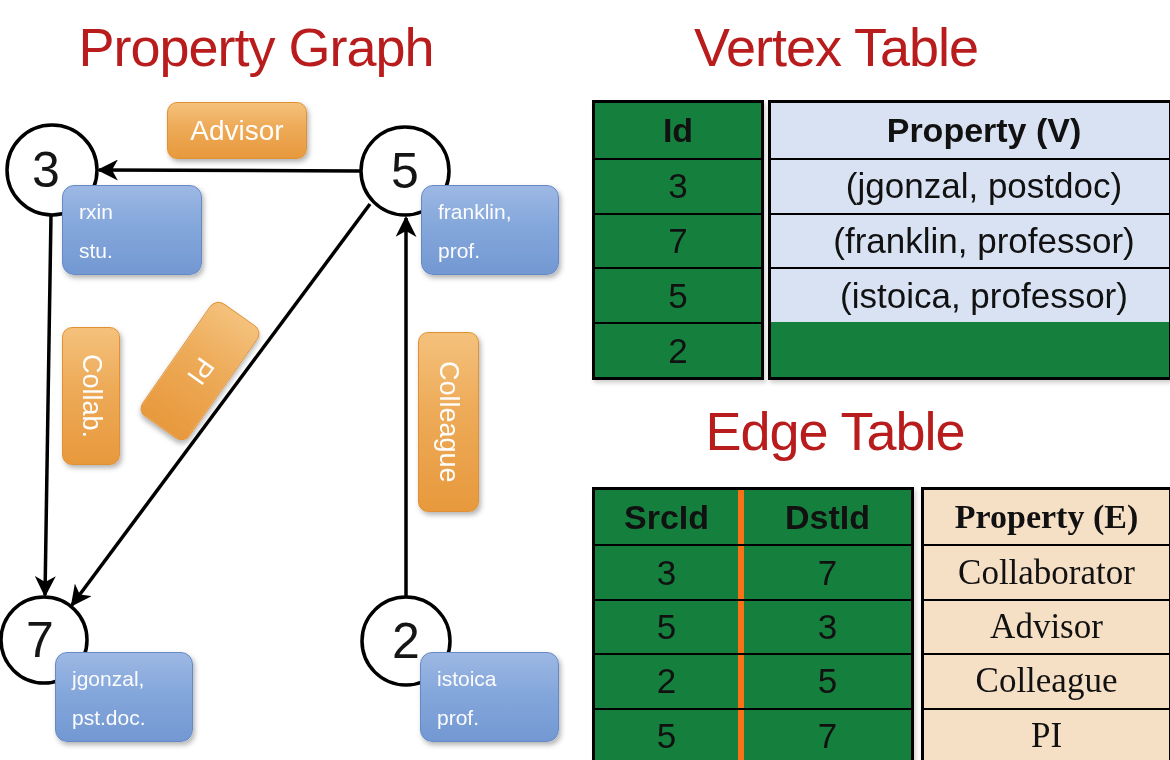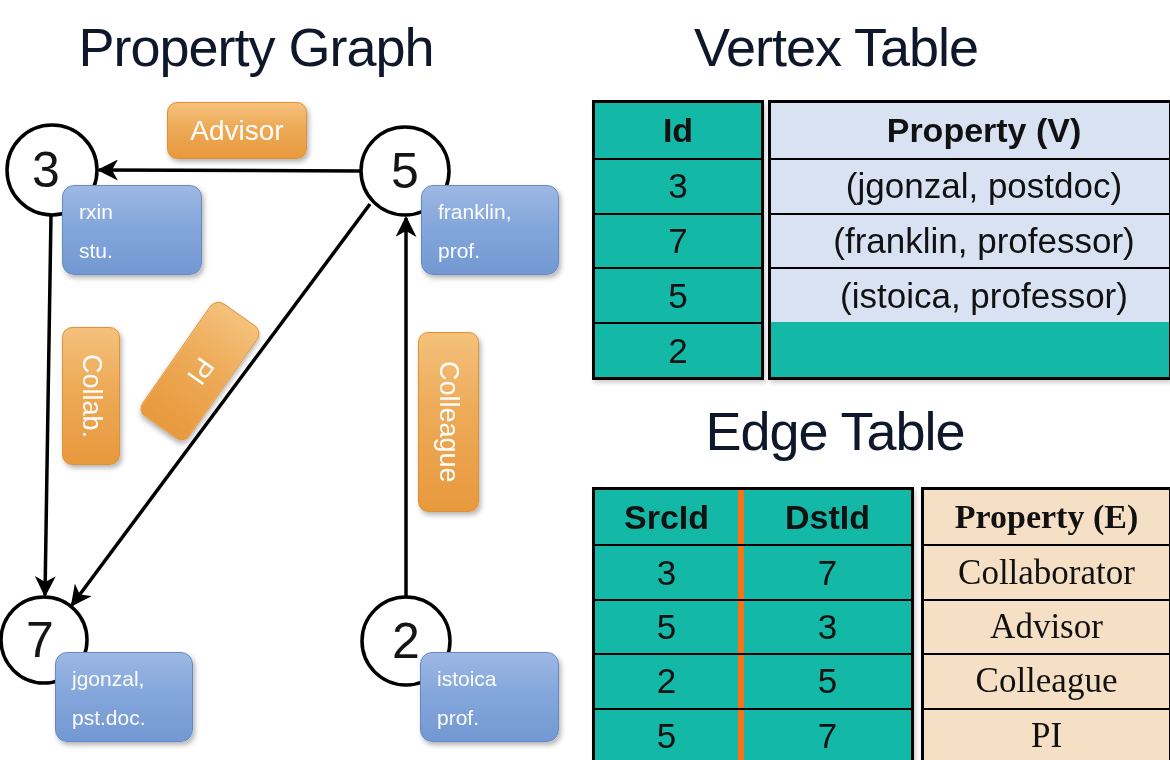--- a/index.html
+++ b/index.html
@@ -2,21 +2,21 @@
 <html><head>
 <meta charset="utf-8">
 <style>
   html,body { margin:0; padding:0; background:#fff; }
   .stage {
     position:relative; width:1170px; height:760px; background:#ffffff;
     font-family:"Liberation Sans", sans-serif; color:#111; overflow:hidden;
   }
   .title {
     position:absolute; text-align:center; font-size:54px; font-weight:400;
-    color:#0f172a; letter-spacing:-1px; white-space:nowrap;
+    color:#b91c1c; letter-spacing:-1px; white-space:nowrap;
   }
   #graph-title   { left:26px;  top:16px; width:460px; }
   #vertex-title  { left:636px; top:16px; width:400px; }
   #edge-title    { left:635px; top:400px; width:400px; }
 
   svg.graph { position:absolute; left:0; top:0; }
 
   
   .chip {
     position:absolute; display:flex; align-items:center; justify-content:center;
@@ -32,21 +32,21 @@
     position:absolute; border-radius:12px; color:#fcfcfd;
     background:linear-gradient(180deg,#9db8e4 0%, #84a7db 45%, #7398d2 100%);
     border:1px solid #6589c5;
     box-shadow:2px 3px 5px rgba(90,90,90,.45);
     font-size:21px; line-height:39px; padding:6px 10px 0 16px;
   }
   .vcard span { display:block; }
 
   
   .tblock {
-    position:absolute; border:3px solid #000; background:#14b8a6;
+    position:absolute; border:3px solid #000; background:#15803d;
     display:grid; grid-template-rows:repeat(5,1fr);
     box-shadow:2px 3px 4px rgba(0,0,0,.18);
   }
   .tblock .trow { display:grid; align-items:center; }
   .tblock .trow + .trow { border-top:2px solid #000; }
   .tcell {
     display:flex; align-items:center; justify-content:center;
     font-size:35px; height:100%;
   }
   .tcell.hdr { font-weight:bold; font-size:34px; }

